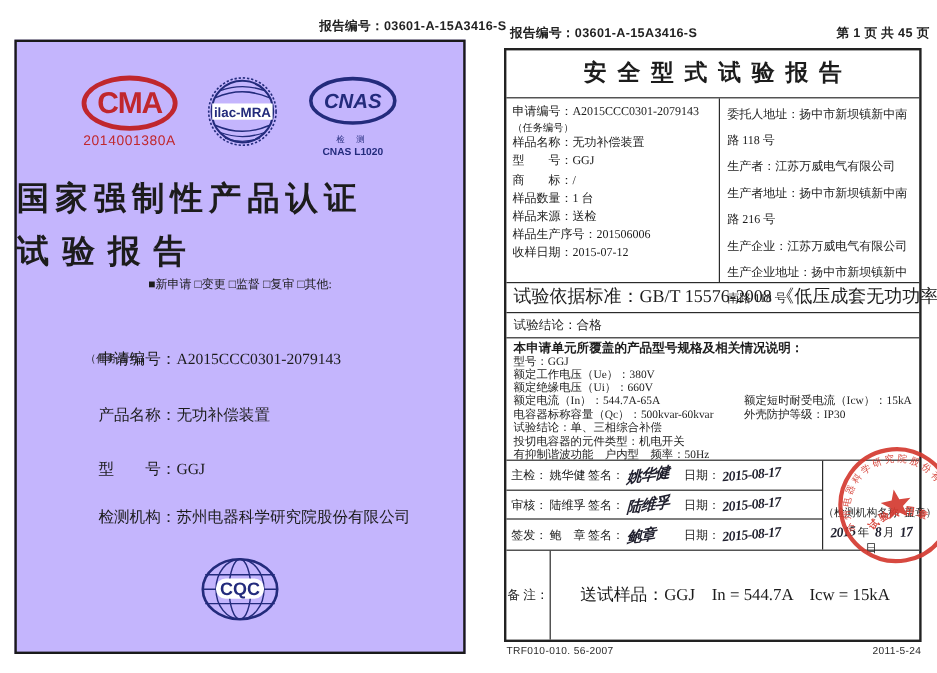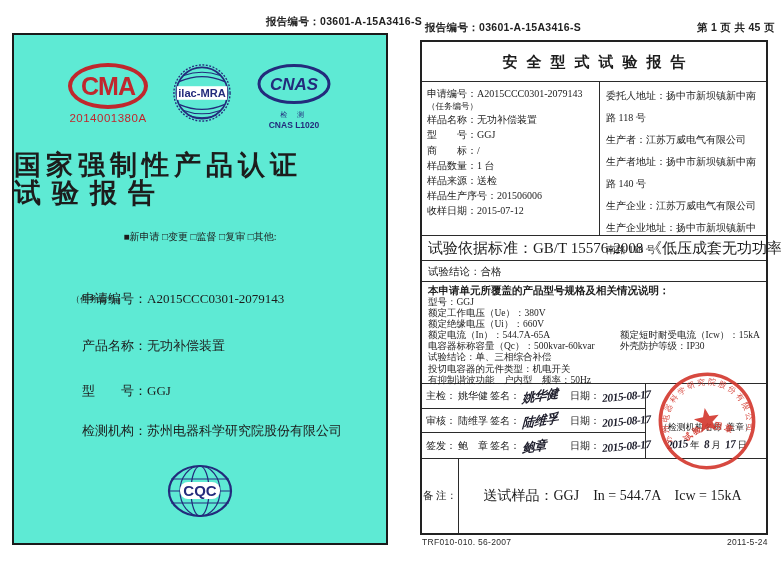--- a/index.html
+++ b/index.html
@@ -9,54 +9,54 @@
   html,body{width:781px;height:561px;}
   body{
     position:relative;background:#ffffff;color:var(--ink);
     font-family:"Liberation Serif","DejaVu Serif",serif;
     overflow:hidden;
   }
   .abs{position:absolute;}
   .hdr{font-family:"Liberation Sans","DejaVu Sans",sans-serif;font-size:10.5px;font-weight:bold;letter-spacing:.3px;color:#222;}
 
   
-  .page-left{left:12px;top:33px;width:376px;height:512px;border:2px solid #1a1a1a;background:#5eead4;}
+  .page-left{left:12px;top:33px;width:376px;height:512px;border:2px solid #1a1a1a;background:#c4b5fd;}
   .logos{top:28px;left:0;width:100%;display:flex;justify-content:center;align-items:flex-start;gap:24px;}
   .cma-block{text-align:center;}
   .cma-oval{width:80px;height:46px;border:4px solid var(--logo-red);border-radius:50%;display:flex;align-items:center;justify-content:center;}
   .cma-text{color:var(--logo-red);font-weight:bold;font-size:25px;font-family:"Liberation Sans",sans-serif;letter-spacing:-1px;}
   .cma-num{margin-top:3px;color:var(--logo-red);font-weight:normal;font-size:11.5px;font-family:"Liberation Sans",sans-serif;letter-spacing:.5px;}
   .cnas-block{text-align:center;}
   .cnas-sub1{font-size:7px;color:var(--logo-navy);letter-spacing:4px;margin-top:1px;}
   .cnas-sub2{font-size:8.5px;color:var(--logo-navy);font-weight:bold;font-family:"Liberation Sans",sans-serif;}
   .lp-title{left:0;width:100%;text-align:left;font-size:27px;font-weight:bold;letter-spacing:5px;}
   .lp-title2{letter-spacing:11px;}
   .lp-checks{left:0;width:100%;text-align:center;font-size:10px;white-space:pre;}
   .lp-field{left:55px;font-size:13px;white-space:pre;}
   .lp-note{left:57px;font-size:9px;}
   .cqc-wrap{left:0;width:100%;top:428px;display:flex;justify-content:center;}
 
   
   .rp-table{left:420px;top:40px;width:348px;height:495px;border:2px solid #222;background:#fff;display:flex;flex-direction:column;}
   .row{border-bottom:1.5px solid #2b2b2b;}
-  .r-title{height:40px;line-height:40px;text-align:center;font-size:15px;font-weight:bold;letter-spacing:9px;text-indent:9px;}
+  .r-title{height:40px;line-height:40px;text-align:center;font-size:19px;font-weight:bold;letter-spacing:9px;text-indent:9px;}
   .r-info{height:154px;display:flex;}
   .ic-left{width:178px;border-right:1.5px solid #2b2b2b;padding:4px 4px 0 5px;}
   .ic-right{flex:1;padding:3px 4px 0 6px;}
   .il{font-size:10px;line-height:15.2px;white-space:pre;}
   .il.small{font-size:8.5px;line-height:11px;}
   .ir{font-size:10px;line-height:22px;}
   .r-standard{height:25px;line-height:25px;padding-left:6px;font-size:15px;white-space:pre;}
   .r-conclusion{height:21px;line-height:21px;padding-left:6px;font-size:10.5px;}
   .r-specs{height:102px;padding:2px 5px 0 6px;}
   .sp-h{font-size:10.5px;font-weight:bold;line-height:13px;}
   .sp-row{display:flex;font-size:9.5px;line-height:11.1px;white-space:pre;}
   .sp-l2{width:192px;}
   .r-sign{height:75px;display:flex;}
-  .sign-left{width:224px;border-right:1.5px solid #2b2b2b;display:flex;flex-direction:column;}
+  .sign-left{width:264px;border-right:1.5px solid #2b2b2b;display:flex;flex-direction:column;}
   .sign-row{height:25px;display:flex;align-items:center;padding:0 4px;font-size:10px;white-space:nowrap;border-bottom:1.5px solid #2b2b2b;}
   .sign-row:last-child{border-bottom:none;font-family:Liberation Serif, serif;}
   .s-part{margin-right:2px;}
   .s-sig{display:inline-block;width:48px;flex:none;overflow:visible;}
   .hw{font-style:italic;font-weight:bold;color:#20202e;display:inline-block;transform:rotate(-5deg);font-size:11.5px;letter-spacing:-.5px;}
   .hw.big{font-size:12.5px;transform:rotate(-8deg) skewX(-10deg);}
   .stamp-cell{flex:1;position:relative;text-align:center;font-size:9px;}
   .stamp-note{position:absolute;left:0;top:37px;width:100%;white-space:pre;}
   .stamp-date{position:absolute;left:0;top:54px;width:100%;font-size:9.5px;}
   .stamp-date .hw{margin:0 2px;}
@@ -100,21 +100,21 @@
       <svg width="76" height="42" viewBox="0 0 76 42">
         <ellipse cx="38" cy="21" rx="35" ry="18.5" fill="none" stroke="var(--logo-navy)" stroke-width="3"></ellipse>
         <text x="38" y="27" text-anchor="middle" font-size="17" font-weight="bold" font-style="italic" fill="var(--logo-navy)">CNAS</text>
       </svg>
       <div class="cnas-sub1">检 测</div>
       <div class="cnas-sub2">CNAS L1020</div>
     </div>
   </div>
 
   <div class="abs lp-title" style="top:112px;">国家强制性产品认证</div>
-  <div class="abs lp-title lp-title2" style="top:140px;">试验报告</div>
+  <div class="abs lp-title lp-title2" style="top:156px;">试验报告</div>
   <div class="abs lp-checks" style="top:195px;">■新申请 □变更 □监督 □复审 □其他:</div>
 
   <div class="abs lp-field" style="top:239px;">
     <span>申请编号：</span><span>A2015CCC0301-2079143</span>
   </div>
   <div class="abs lp-note" style="top:258px;">（任务编号）</div>
 
   <div class="abs lp-field" style="top:286px;">
     <span>产品名称：</span><span>无功补偿装置</span>
   </div>
@@ -153,21 +153,21 @@
       <div class="il">型　　号：GGJ</div>
       <div class="il">商　　标：/</div>
       <div class="il">样品数量：1 台</div>
       <div class="il">样品来源：送检</div>
       <div class="il">样品生产序号：201506006</div>
       <div class="il">收样日期：2015-07-12</div>
     </div>
     <div class="ic-right">
       <div class="ir">委托人地址：扬中市新坝镇新中南路 118 号</div>
       <div class="ir">生产者：江苏万威电气有限公司</div>
-      <div class="ir">生产者地址：扬中市新坝镇新中南路 140 号</div>
+      <div class="ir">生产者地址：扬中市新坝镇新中南路 216 号</div>
       <div class="ir">生产企业：江苏万威电气有限公司</div>
       <div class="ir">生产企业地址：扬中市新坝镇新中南路 118 号</div>
     </div>
   </div>
 
   <div class="row r-standard">试验依据标准：GB/T 15576-2008 《低压成套无功功率补偿装置》</div>
   <div class="row r-conclusion">试验结论：合格</div>
 
   <div class="row r-specs">
     <div class="sp-h">本申请单元所覆盖的产品型号规格及相关情况说明：</div>

